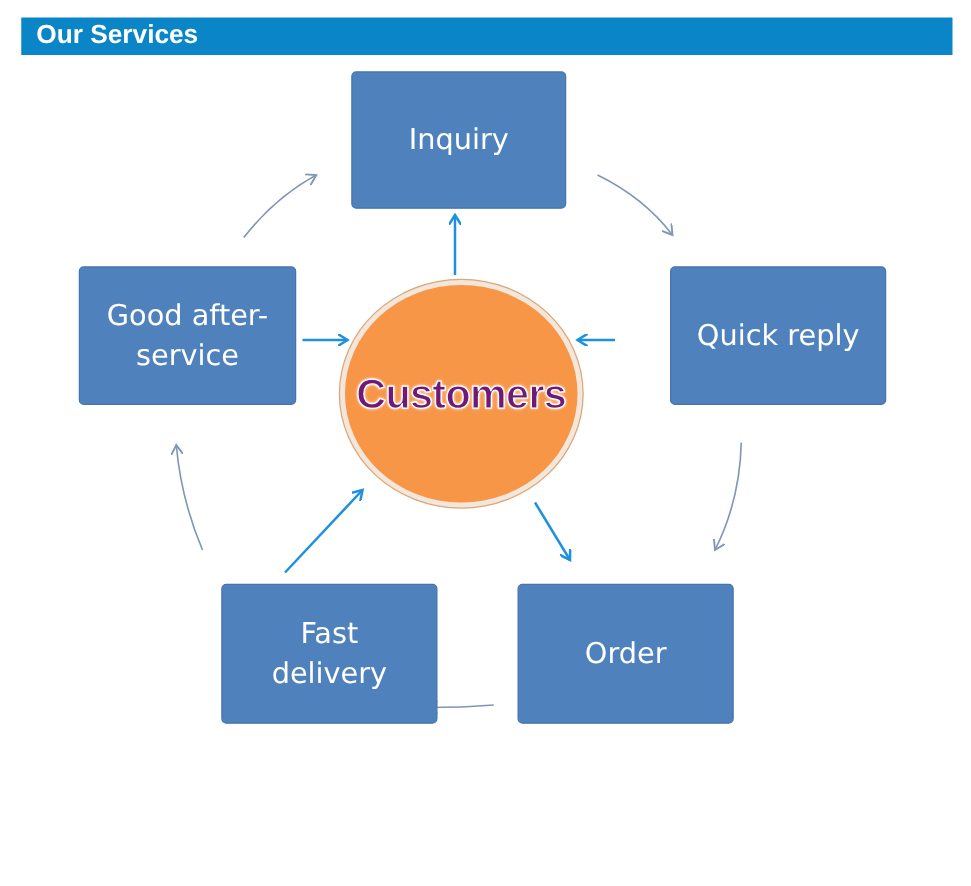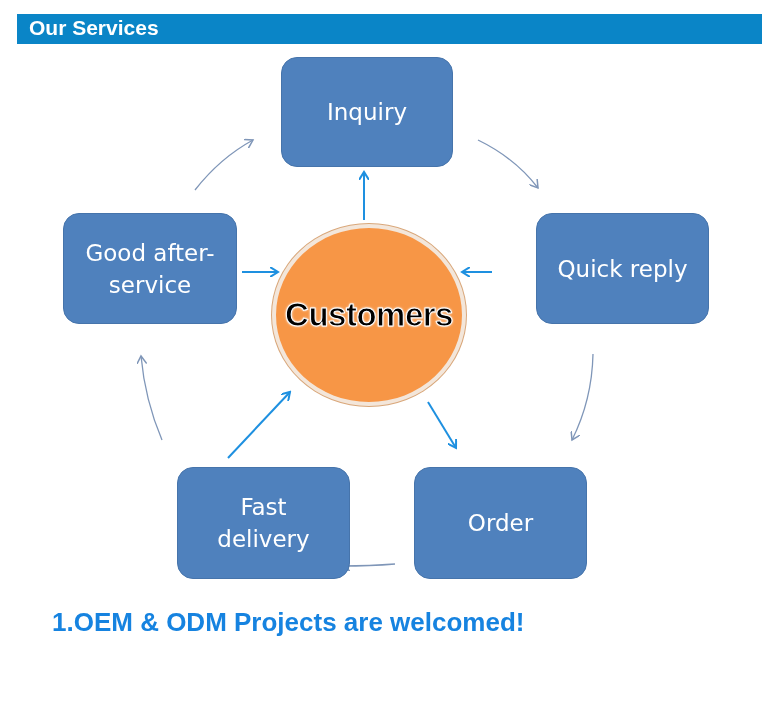--- a/index.html
+++ b/index.html
@@ -1,21 +1,21 @@
 <!DOCTYPE html>
 <html><head>
 <meta charset="utf-8">
 <style>
   html,body{margin:0;padding:0;background:#fff;}
   body{width:777px;height:709px;position:relative;overflow:hidden;font-family:"Liberation Sans",sans-serif;}
   .header{position:absolute;left:17px;top:14px;width:745px;height:30px;background:#0a85c7;}
   .header-title{position:absolute;left:12px;top:2px;color:#fff;font-weight:bold;font-size:21px;font-family:"Liberation Sans",sans-serif;}
-  .box{position:absolute;background:#4f81bd;border-radius:16px;color:#fff;display:flex;align-items:center;justify-content:center;text-align:center;font-family:"DejaVu Sans",sans-serif;font-size:23px;line-height:32px;border:1px solid #4674ab;}
+  .box{position:absolute;background:#4f81bd;border-radius:4px;color:#fff;display:flex;align-items:center;justify-content:center;text-align:center;font-family:"DejaVu Sans",sans-serif;font-size:23px;line-height:32px;border:1px solid #4674ab;}
   .circle{position:absolute;left:272px;top:224px;width:186px;height:174px;border-radius:50%;background:#f79646;border:4px solid #f3e6da;box-shadow:0 0 0 1px #d9a77a;display:flex;align-items:center;justify-content:center;}
-  .circle-text{font-family:"Liberation Sans",sans-serif;font-weight:bold;font-size:33px;color:#000000;-webkit-text-stroke:1px #fff;text-shadow:0 0 3px #fff,0 0 2px #fff;letter-spacing:-0.5px;}
+  .circle-text{font-family:"Liberation Sans",sans-serif;font-weight:bold;font-size:33px;color:#701a75;-webkit-text-stroke:1px #fff;text-shadow:0 0 3px #fff,0 0 2px #fff;letter-spacing:-0.5px;}
   svg.arrows{position:absolute;left:0;top:0;}
   .notes{position:absolute;left:52px;top:606px;font-family:"Liberation Sans",sans-serif;font-weight:bold;font-size:26px;color:#1683e0;line-height:33px;}
 </style>
 </head>
 <body>
 
 <div class="header">
   <span class="header-title">Our Services</span>
 </div>
 
@@ -58,14 +58,13 @@
 <div class="box" style="left:63px;top:213px;width:172px;height:109px;white-space:pre-line;justify-content:center;">
   <span>Good after-
 service</span>
 </div>
 
 <div class="circle">
   <span class="circle-text">Customers</span>
 </div>
 
 <div class="notes">
-  <div>1.OEM &amp; ODM Projects are welcomed!</div>
 </div>
 
 </body></html>

